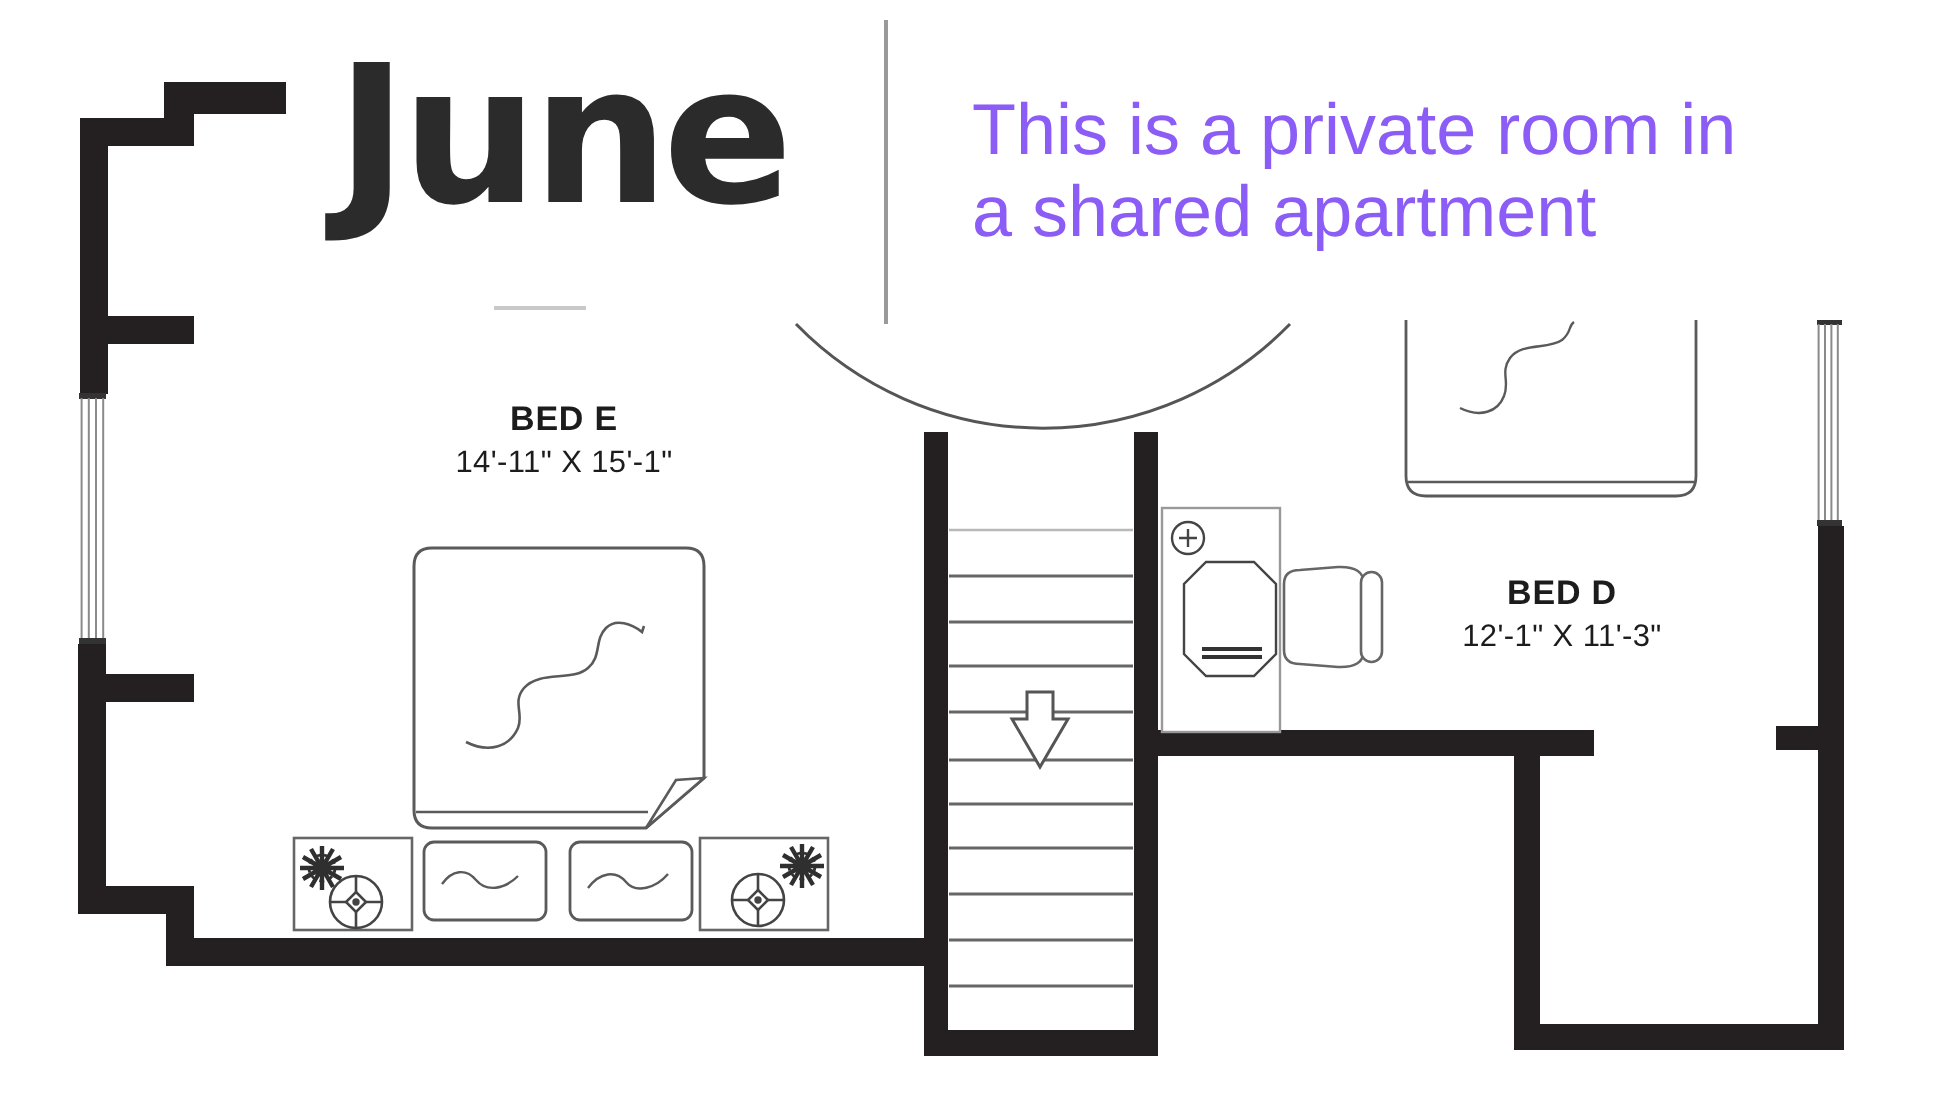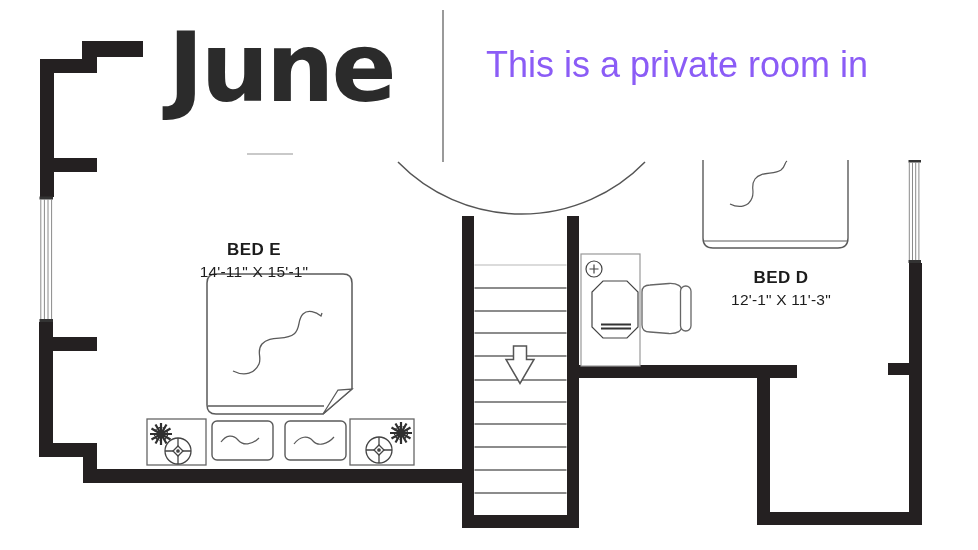--- a/index.html
+++ b/index.html
@@ -7,32 +7,33 @@
           font-family:"Liberation Sans",sans-serif;}
   .logo{position:absolute;left:168px;top:16px;line-height:104px;font-size:96px;font-weight:bold;
         letter-spacing:-3px;color:#2b2b2b;font-family:"DejaVu Sans",sans-serif;text-align:right;}
   .divider{position:absolute;left:442px;top:10px;width:2px;height:152px;background:#9a9a9a;}
   .tagline{position:absolute;left:486px;top:44px;font-size:36px;line-height:41px;color:#8b5cf6;
            font-family:"Liberation Sans",sans-serif;}
   .plan-svg{position:absolute;left:0;top:0;}
   .room-label{position:absolute;text-align:center;color:#1c1c1c;}
   .room-label .rl-name{font-size:17px;font-weight:bold;letter-spacing:.4px;}
   .room-label .rl-dims{font-size:15.5px;margin-top:3px;letter-spacing:.2px;}
-  #label-bed-e{left:164px;top:200px;width:180px;margin-top:40px;}
-  #label-bed-d{left:697px;top:268px;width:168px;}
+  #label-bed-e{left:192px;top:200px;width:180px;}
+  #label-bed-d{left:697px;top:287px;width:168px;}
 </style>
 </head>
 <body>
 
 <div class="screen">
 
   <div class="logo">June</div>
   <div class="divider"></div>
   <div class="tagline">
     <div>This is a private room in</div>
+    <div>a shared apartment</div>
   </div>
 
   <svg class="plan-svg" width="978" height="550" viewBox="0 0 978 550">
 
     <path d="M247 154 H293" stroke="#c9c9c9" stroke-width="2"></path>
 
     <g fill="#242021">
       <rect x="82" y="41" width="61" height="16"></rect>
       <rect x="82" y="55" width="15" height="18"></rect>
       <rect x="40" y="59" width="57" height="14"></rect>

